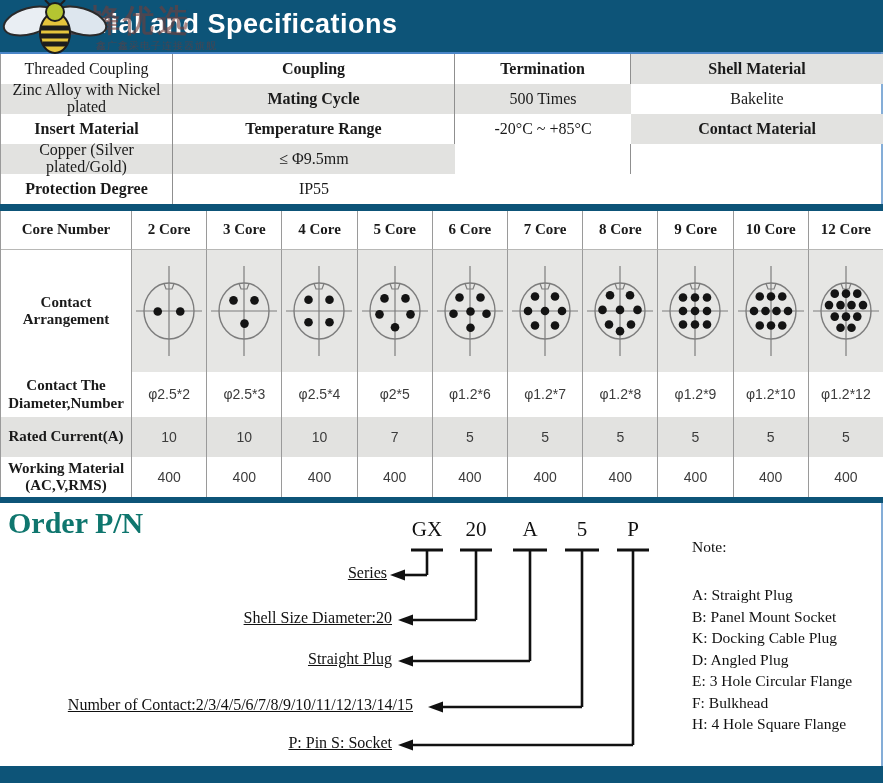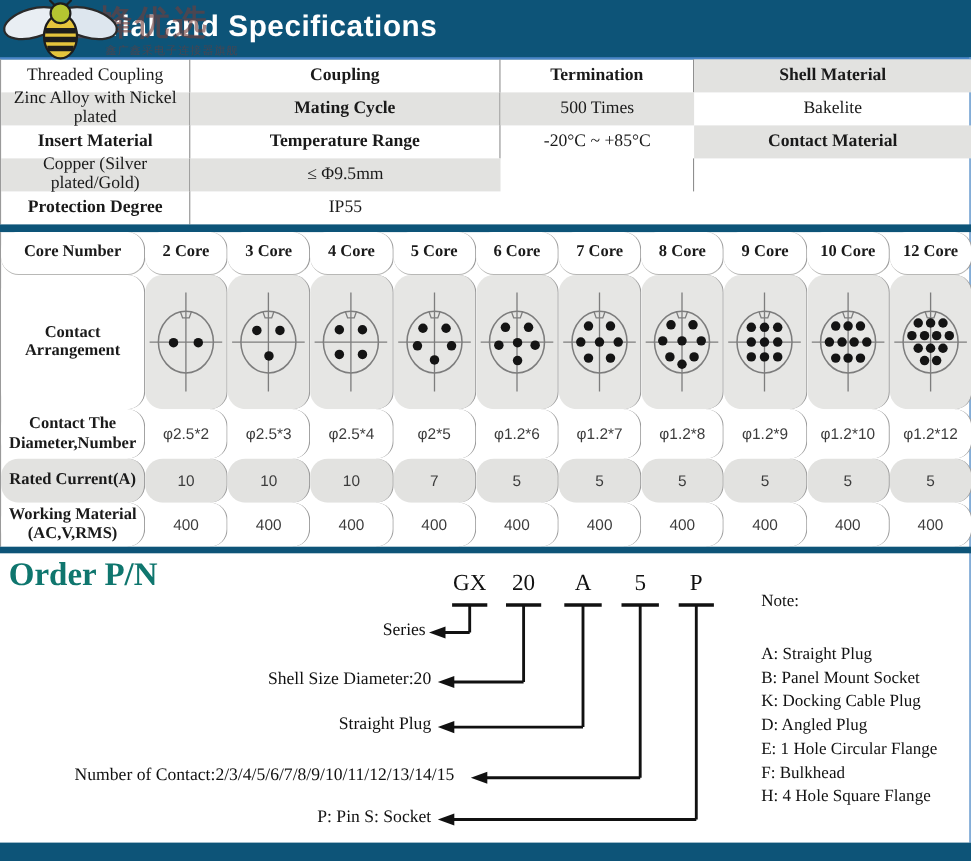--- a/index.html
+++ b/index.html
@@ -25,30 +25,30 @@
   .spec-label{font-weight:bold;}
   .cell-br{border-right:1px solid #8f8f8f;}
   .row-gray{background:#e2e2e0;}
   .blue-bar{position:absolute;left:0;width:883px;background:#0d5478;}
   
   .core-table{position:absolute;left:0;top:211px;width:883px;display:grid;
           grid-template-columns:131px repeat(10,1fr);
           grid-template-rows:39px 122px 45px 40px 40px;
           border-left:1px solid #9a9a9a;}
   .core-cell{display:flex;align-items:center;justify-content:center;text-align:center;
-          border-right:1px solid #9a9a9a;line-height:1.15;border-radius:16px;}
+          border-right:1px solid #9a9a9a;line-height:1.15;}
   .core-th{font-weight:bold;font-size:15px;border-bottom:1px solid #b8b8b6;background:#fff;}
   .core-arr{background:#e6e6e4;}
   .core-rowlabel{font-weight:bold;font-size:15px;white-space:pre-line;background:#fff;}
   .core-val{font-family:"Liberation Sans",sans-serif;font-size:14px;color:#3c3c3c;background:#fff;}
   .core-gray{background:#e2e2e0;}
   
   .order-heading{position:absolute;left:8px;top:506px;font-size:30px;font-weight:bold;color:#0f766e;}
   .pn-code{position:absolute;top:517px;width:70px;text-align:center;font-size:21px;color:#111;}
-  .pn-label{position:absolute;font-size:16px;color:#111;text-align:left;white-space:nowrap;}
+  .pn-label{position:absolute;font-size:16px;color:#111;text-align:left;white-space:nowrap;text-decoration:underline;}
   .pn-svg{position:absolute;left:0;top:505px;}
   .note-block{position:absolute;left:692px;top:538px;font-size:15.5px;color:#111;}
   .note-title{margin-bottom:28px;}
   .note-item{line-height:21.5px;white-space:nowrap;}
   
   .footer{position:absolute;left:0;top:766px;width:883px;height:17px;background:#0d5478;}
 </style>
 </head>
 <body>
 
@@ -329,20 +329,20 @@
       <div class="pn-label" style="right: 491px; top: 734px;">P: Pin   S: Socket</div>
     </div>
 
   <div class="note-block">
     <div class="note-title">Note:</div>
     <div id="note-items">
         <div class="note-item">A: Straight Plug</div>
         <div class="note-item">B: Panel Mount Socket</div>
         <div class="note-item">K: Docking Cable Plug</div>
         <div class="note-item">D: Angled Plug</div>
-        <div class="note-item">E: 1 Hole Circular Flange</div>
+        <div class="note-item">E: 3 Hole Circular Flange</div>
         <div class="note-item">F: Bulkhead</div>
         <div class="note-item">H: 4 Hole Square Flange</div>
       </div>
   </div>
 
   <div class="footer"></div>
 </div>
 
 </body></html>

